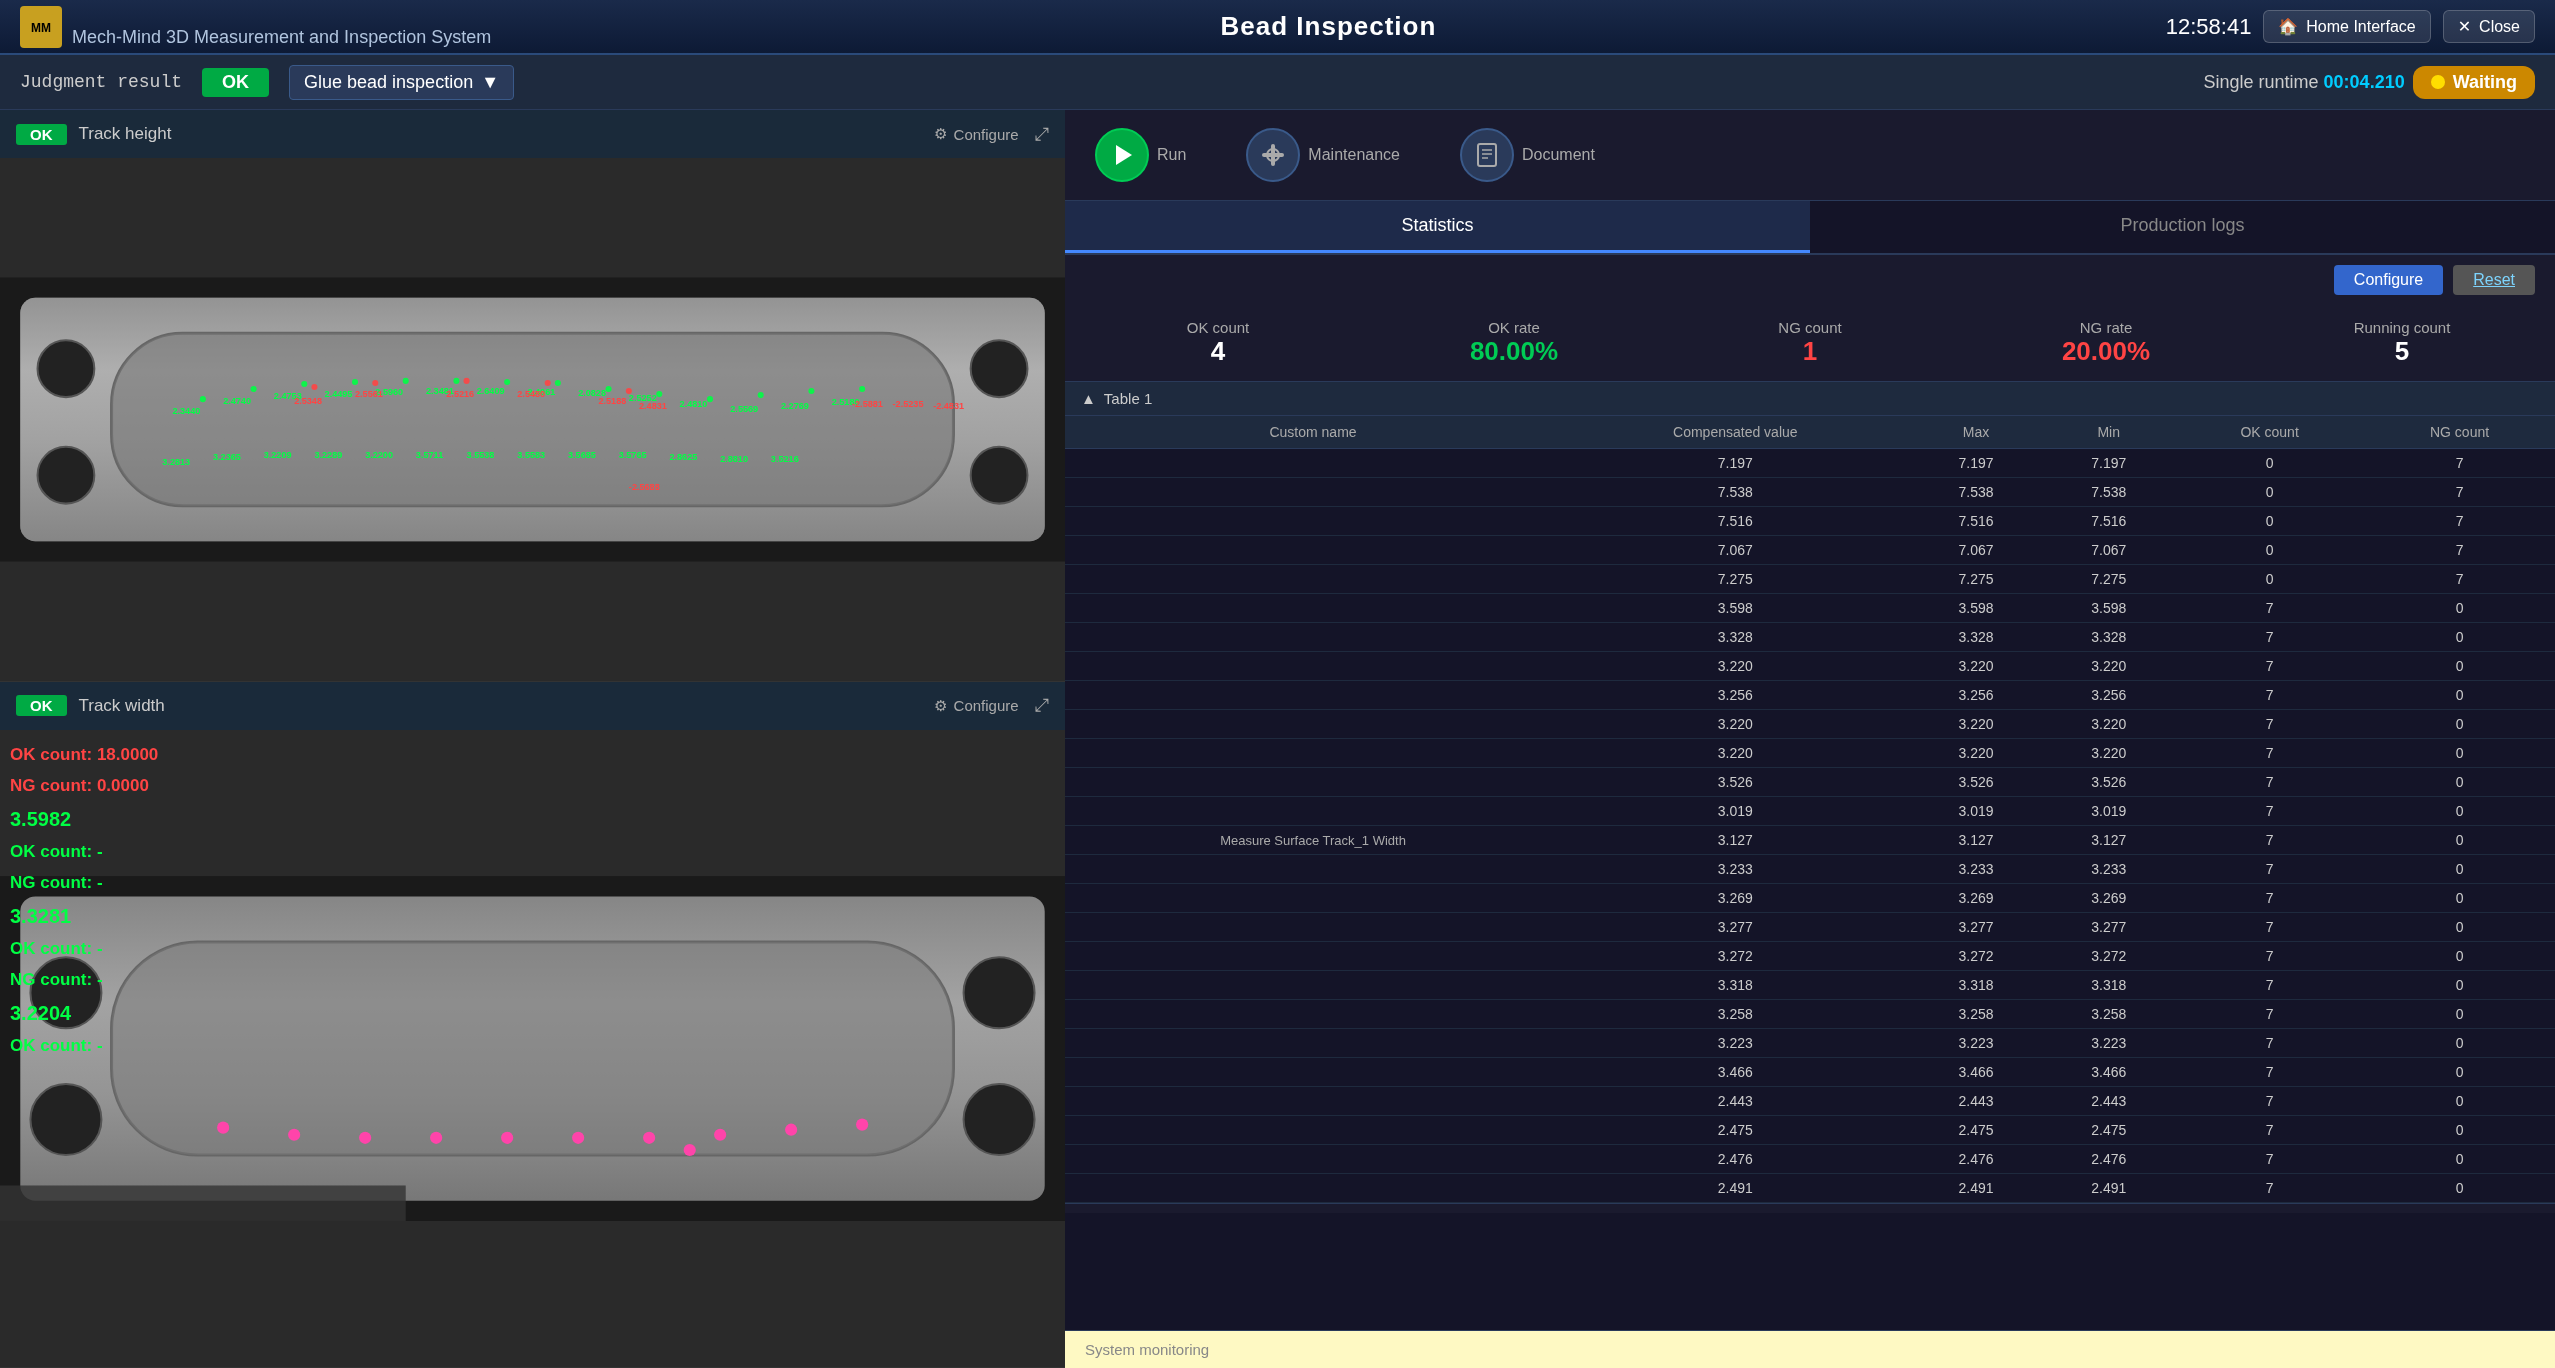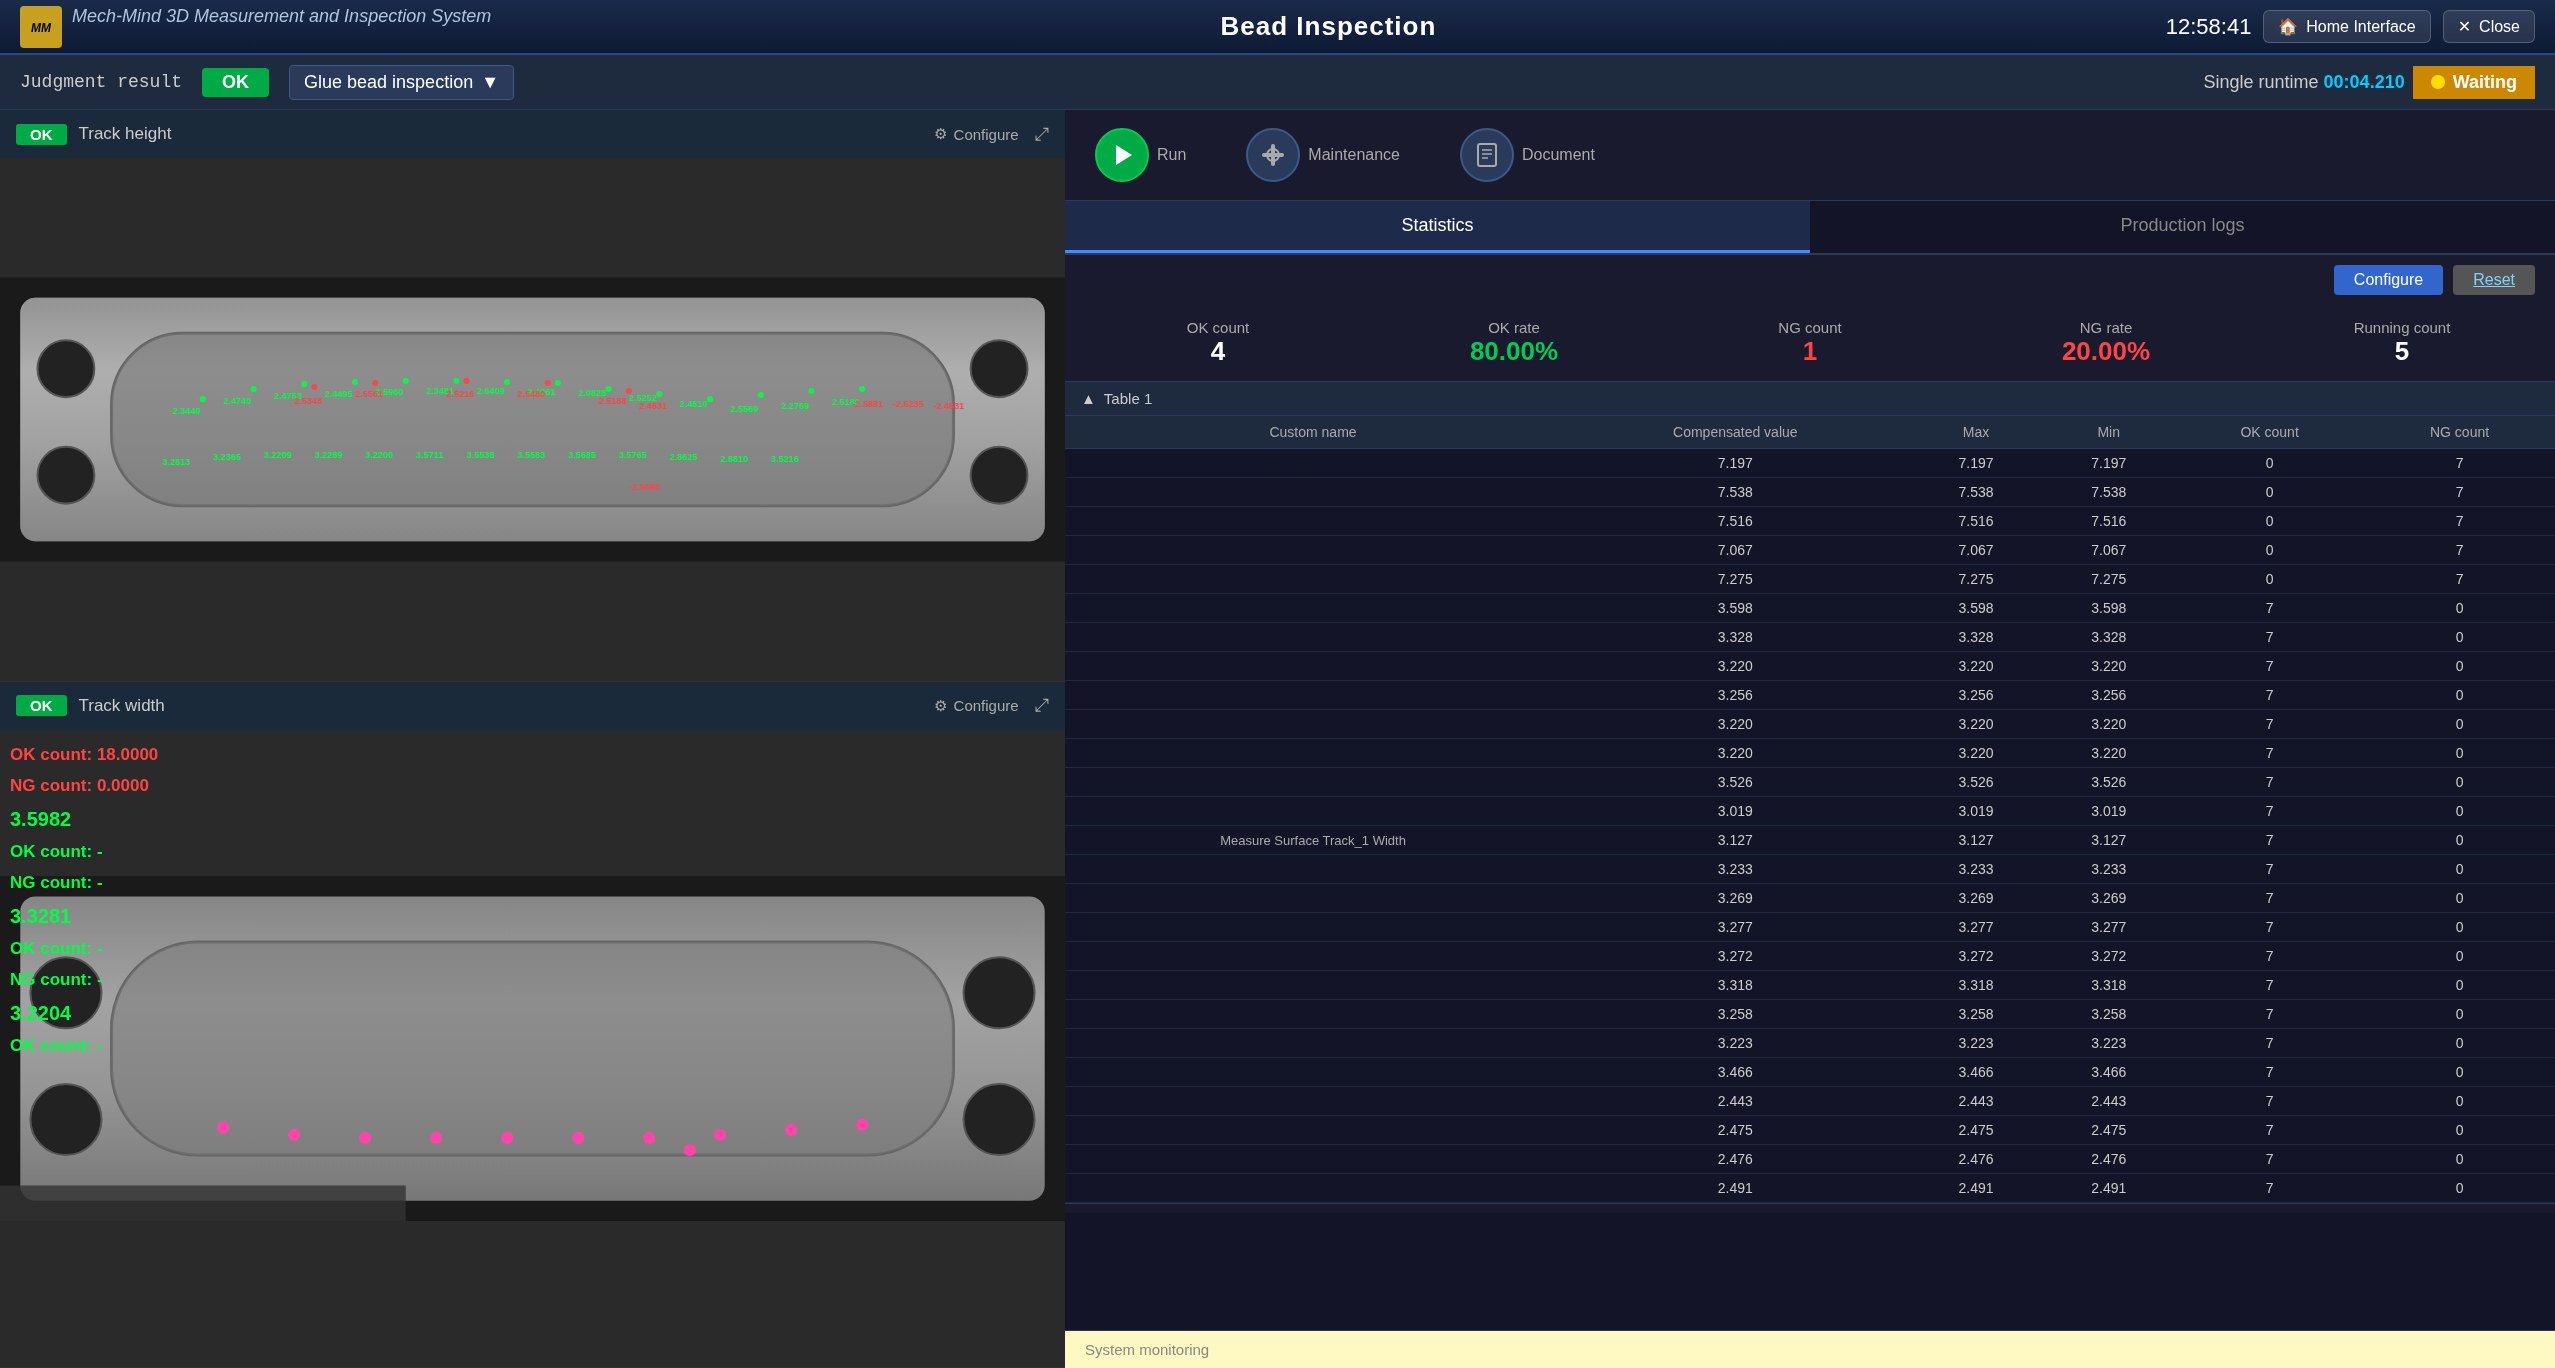--- a/index.html
+++ b/index.html
@@ -16,24 +16,23 @@
     .title-bar {
       display: flex;
       align-items: center;
       background: linear-gradient(180deg, #1a2a4a 0%, #0d1a35 100%);
       height: 55px;
       padding: 0 20px;
       border-bottom: 2px solid #2a4a7a;
     }
     .title-bar-logo {
       display: flex;
-      align-items: flex-start;
+      align-items: flex-end;
       gap: 10px;
       min-width: 320px;
-      font-style: italic;
     }
     .logo-icon {
       width: 42px;
       height: 42px;
       background: #c8a020;
       border-radius: 4px;
       display: flex;
       align-items: center;
       justify-content: center;
       font-size: 10px;
@@ -128,21 +127,21 @@
     }
     .waiting-badge {
       display: flex;
       align-items: center;
       gap: 8px;
       background: #cc8800;
       color: #fff;
       font-size: 18px;
       font-weight: bold;
       padding: 6px 18px;
-      border-radius: 0;
+      border-radius: 12px;
     }
     .waiting-dot {
       width: 14px;
       height: 14px;
       background: #ffdd00;
       border-radius: 50%;
     }
 
     
     .main-layout {

